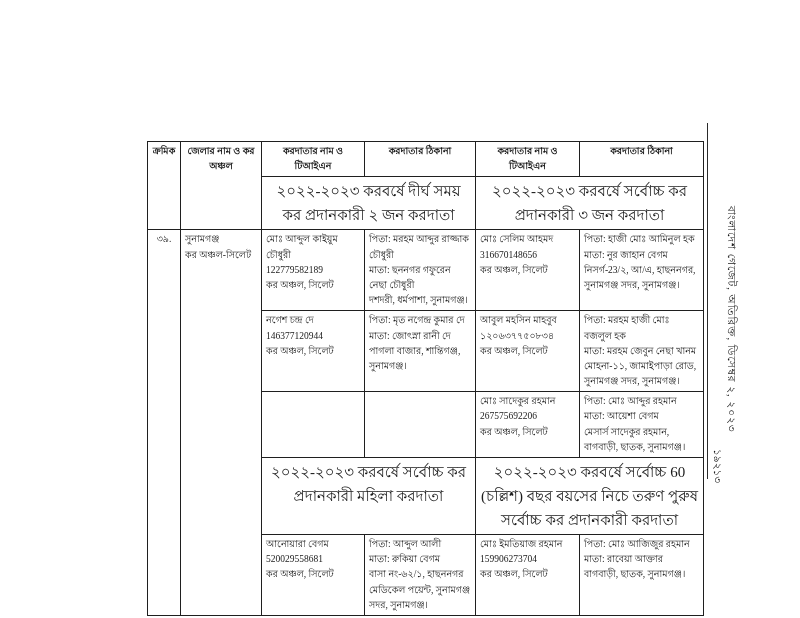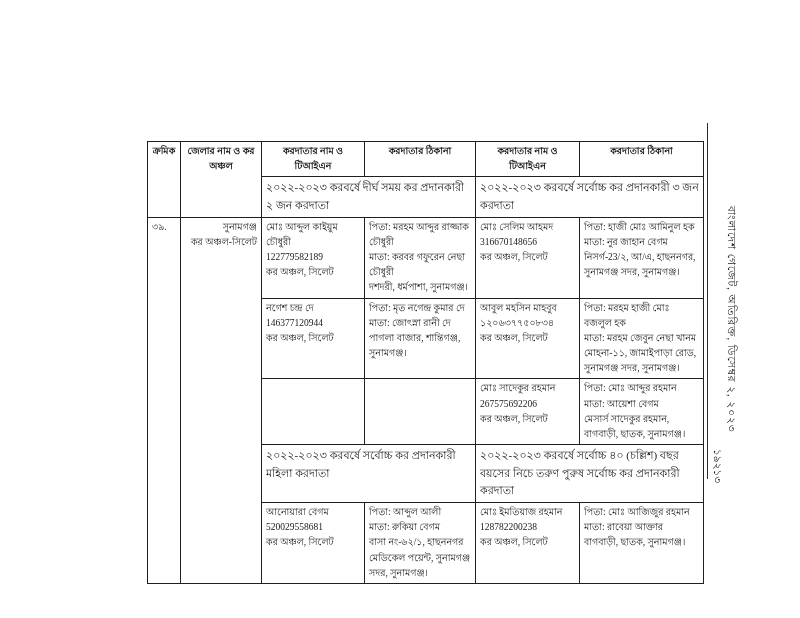--- a/index.html
+++ b/index.html
@@ -10,23 +10,23 @@
   table.gz{
     position:absolute;left:147px;top:141px;width:556px;
     border-collapse:collapse;table-layout:fixed;
     font-size:9.5px;line-height:1.6;
   }
   table.gz td{
     border:1px solid #1f1f1f;padding:2px 4px;vertical-align:top;
     white-space:pre-line;overflow:hidden;
   }
   td.hd{font-weight:bold;text-align:center;vertical-align:middle;white-space:normal;}
-  td.grp{text-align:left;vertical-align:middle;white-space:normal;font-size:11px;}
-  td.ser{vertical-align:middle;white-space:normal;}
-  td.dist{text-align:right;vertical-align:middle;}
+  td.grp{text-align:center;vertical-align:middle;white-space:normal;font-size:15px;}
+  td.ser{text-align:center;vertical-align:middle;white-space:normal;}
+  td.dist{text-align:left;vertical-align:middle;}
   .vside{
     position:absolute;writing-mode:vertical-rl;text-orientation:mixed;
     font-size:10.5px;letter-spacing:1px;color:#1a1a1a;white-space:nowrap;
   }
   .rule{position:absolute;background:#2a2a2a;}
 </style>
 </head>
 <body>
 
 <div class="page">
@@ -54,21 +54,21 @@
       <td class="grp" colspan="2">২০২২-২০২৩ করবর্ষে সর্বোচ্চ কর প্রদানকারী ৩ জন করদাতা</td>
     </tr>
     <tr style="height:68px">
       <td class="ser" rowspan="5">৩৯.</td>
       <td class="dist" rowspan="5">সুনামগঞ্জ
 কর অঞ্চল-সিলেট</td>
       <td>মোঃ আব্দুল কাইয়ুম চৌধুরী
 122779582189
 কর অঞ্চল, সিলেট</td>
       <td>পিতা: মরহম আব্দুর রাজ্জাক চৌধুরী
-মাতা: করবর গফুরেন নেছা চৌধুরী
+মাতা: ছননগর গফুরেন নেছা চৌধুরী
 দশদরী, ধর্মপাশা, সুনামগঞ্জ।</td>
       <td>মোঃ সেলিম আহমদ
 316670148656
 কর অঞ্চল, সিলেট</td>
       <td>পিতা: হাজী মোঃ আমিনুল হক
 মাতা: নুর জাহান বেগম
 নিসর্গ-23/২, আ/এ, হাছননগর, সুনামগঞ্জ সদর, সুনামগঞ্জ।</td>
     </tr>
     <tr style="height:66px">
       <td>নগেশ চন্দ্র দে
@@ -89,31 +89,31 @@
       <td></td>
       <td>মোঃ সাদেকুর রহমান
 267575692206
 কর অঞ্চল, সিলেট</td>
       <td>পিতা: মোঃ আব্দুর রহমান
 মাতা: আয়েশা বেগম
 মেসার্স সাদেকুর রহমান, বাগবাড়ী, ছাতক, সুনামগঞ্জ।</td>
     </tr>
     <tr style="height:31px">
       <td class="grp" colspan="2">২০২২-২০২৩ করবর্ষে সর্বোচ্চ কর প্রদানকারী মহিলা করদাতা</td>
-      <td class="grp" colspan="2">২০২২-২০২৩ করবর্ষে সর্বোচ্চ ৪০ (চল্লিশ) বছর বয়সের নিচে তরুণ পুরুষ সর্বোচ্চ কর প্রদানকারী করদাতা</td>
+      <td class="grp" colspan="2">২০২২-২০২৩ করবর্ষে সর্বোচ্চ 60 (চল্লিশ) বছর বয়সের নিচে তরুণ পুরুষ সর্বোচ্চ কর প্রদানকারী করদাতা</td>
     </tr>
     <tr style="height:66px">
       <td>আনোয়ারা বেগম
 520029558681
 কর অঞ্চল, সিলেট</td>
       <td>পিতা: আব্দুল আলী
 মাতা: রুকিয়া বেগম
 বাসা নং-৬২/১, হাছননগর মেডিকেল পয়েন্ট, সুনামগঞ্জ সদর, সুনামগঞ্জ।</td>
       <td>মোঃ ইমতিয়াজ রহমান
-128782200238
+159906273704
 কর অঞ্চল, সিলেট</td>
       <td>পিতা: মোঃ আজিজুর রহমান
 মাতা: রাবেয়া আক্তার
 বাগবাড়ী, ছাতক, সুনামগঞ্জ।</td>
     </tr>
   </tbody>
     </table>
 
   <div class="rule" style="left:707px;top:123px;width:1px;height:356px;"></div>
 

